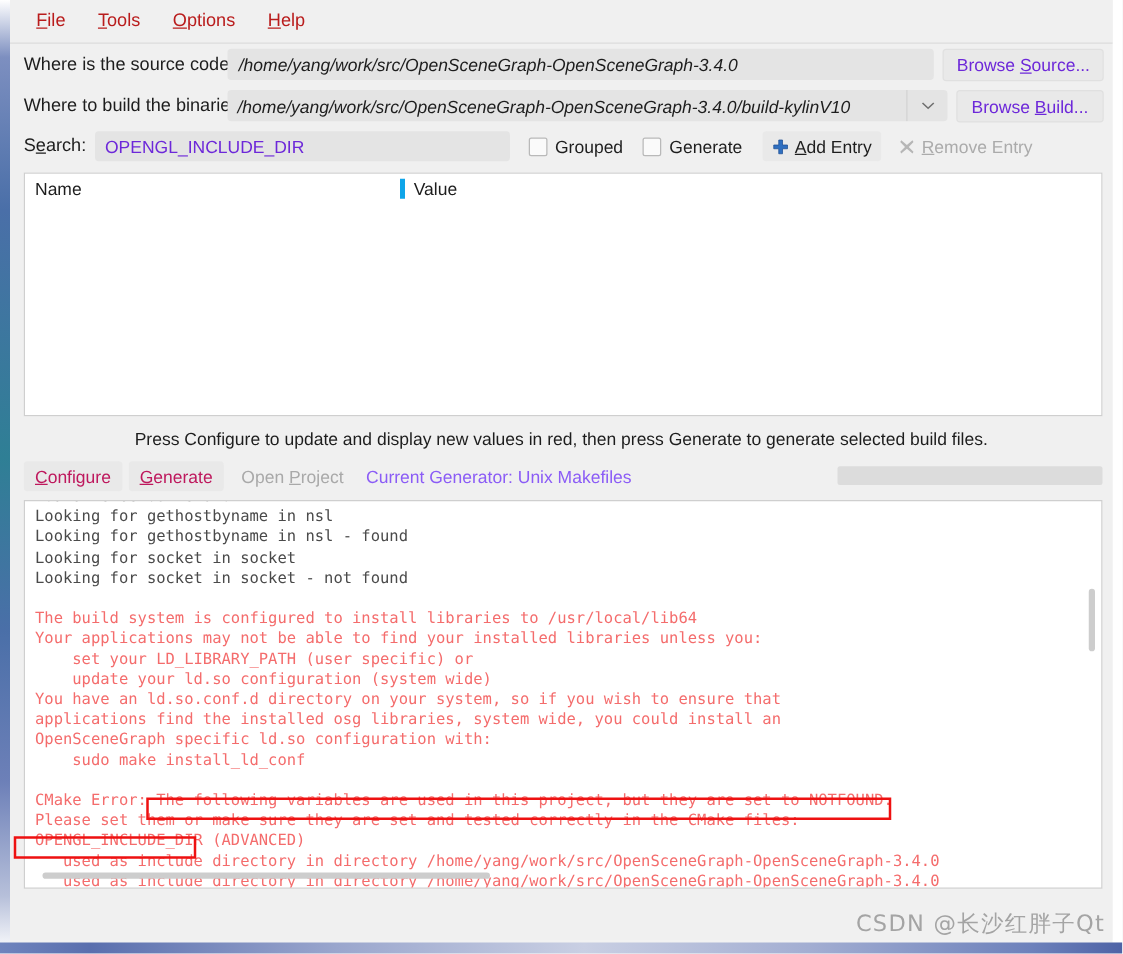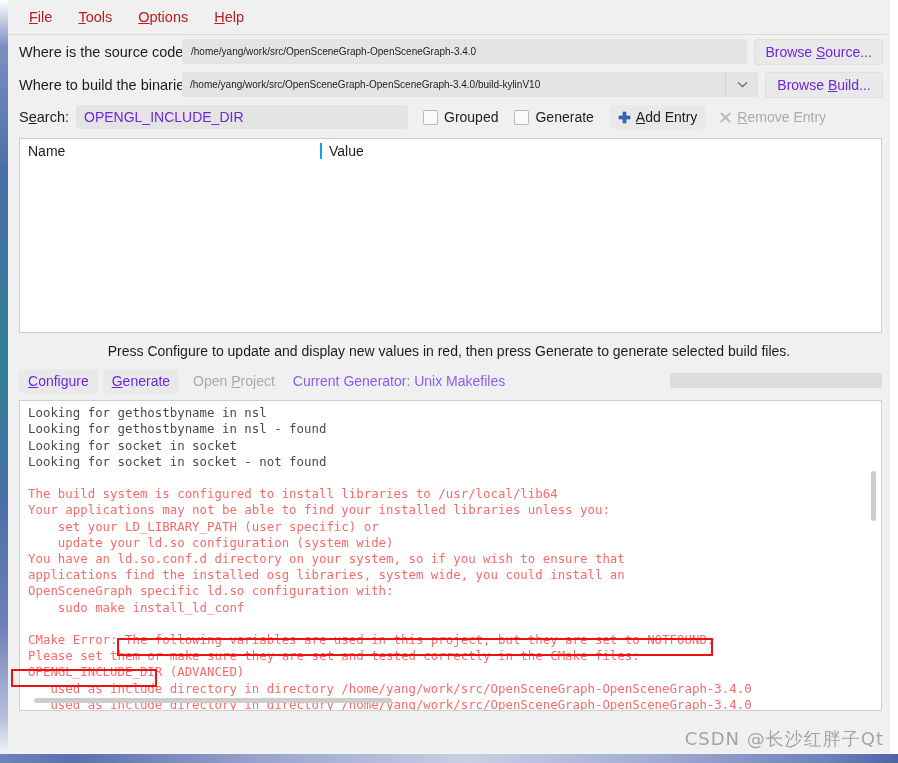--- a/index.html
+++ b/index.html
@@ -78,23 +78,24 @@
   .lbl-bin { width: 163px; }
 
   .path-field {
     flex: 1;
     height: 25px;
     background: #e4e4e4;
     border: 1px solid #e4e4e4;
     border-radius: 3px;
     display: flex; align-items: center;
     padding: 0 8px;
-    font-size: 10px; color: #1d1d1d;
+    font-size: 14px; color: #1d1d1d;
     white-space: nowrap; overflow: hidden;
     box-sizing: border-box;
+    font-style: italic;
   }
   .combo-wrap {
     flex: 1; display: flex; align-items: center; height: 25px;
     background: #e4e4e4; border-radius: 3px; overflow: hidden;
   }
   .combo-wrap .path-field {
     background: transparent; border: none; border-radius: 0;
   }
   .combo-arrow {
     width: 32px; height: 25px;
@@ -174,40 +175,40 @@
     overflow: hidden;
   }
   .cache-header {
     display: flex;
     height: 24px;
     align-items: center;
     background: #ffffff;
     font-size: 14px; color: #1d1d1d;
   }
   .col-name { width: 300px; padding-left: 8px; box-sizing: border-box; }
-  .col-value { flex: 1; padding-left: 7px; border-left: 2px solid #0ea5e9; box-sizing: border-box; }
+  .col-value { flex: 1; padding-left: 7px; border-left: 4px solid #0ea5e9; box-sizing: border-box; }
   .cache-body { height: 168px; background: #ffffff; }
 
   
   .hint {
     text-align: center;
     font-size: 14px;
     color: #1d1d1d;
     padding: 10px 0 8px 0;
   }
 
   
   .actionbar {
     display: flex; align-items: center;
     padding: 0 8px 0 11px;
     height: 27px;
     gap: 0;
   }
   .act-btn {
-    font-size: 14px; color: #6d28d9;
+    font-size: 14px; color: #be185d;
     padding: 4px 9px;
     background: #e9e9e9;
     border-radius: 3px;
     white-space: nowrap;
     margin-right: 5px;
     cursor: default;
   }
   .act-btn.disabled { background: transparent; color: #a9a9a9; }
   .gen-label { font-size: 14px; color: #8b5cf6; margin-left: 4px; white-space: nowrap; }
   .progress {

